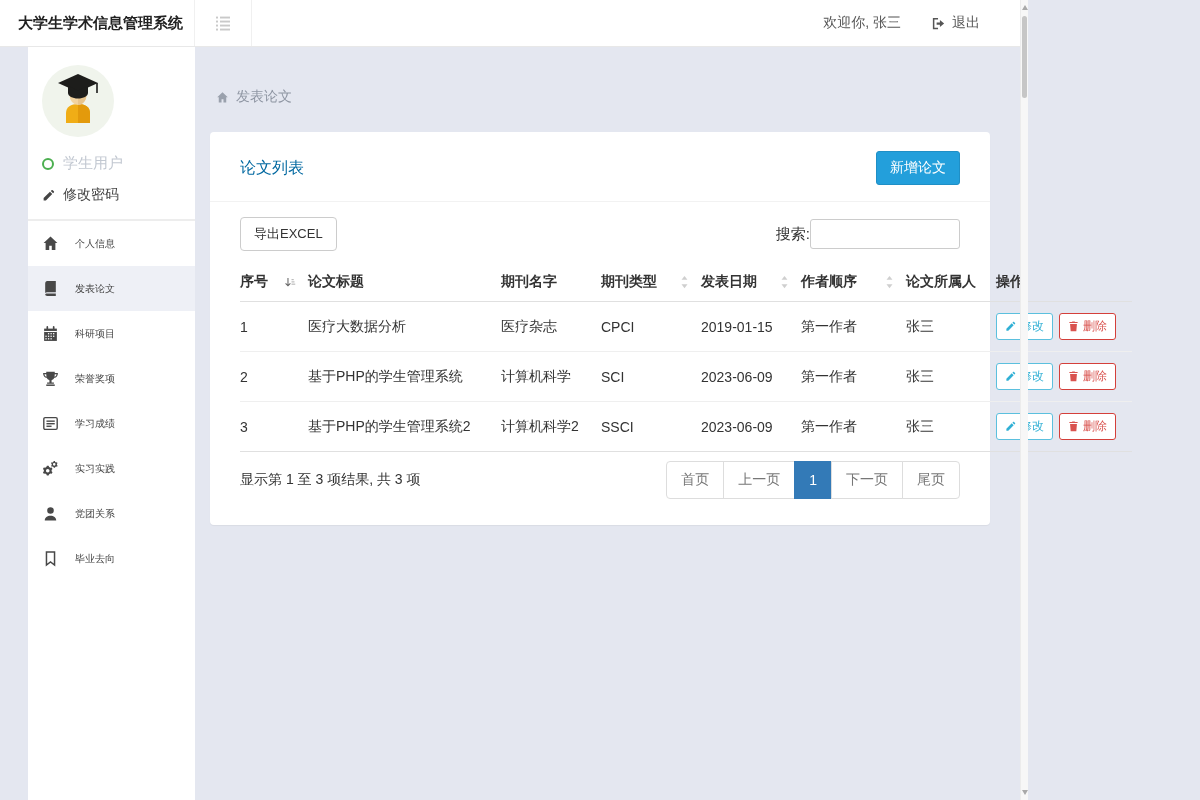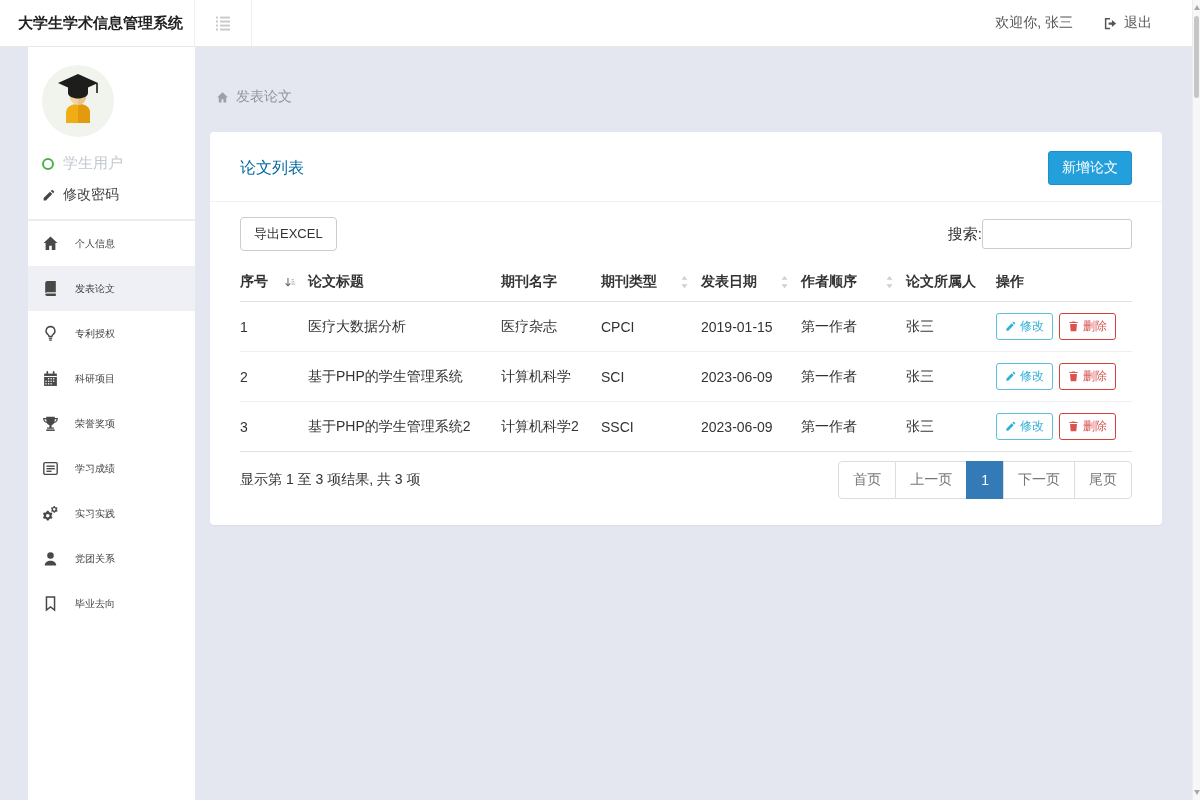--- a/index.html
+++ b/index.html
@@ -1,18 +1,18 @@
 <!DOCTYPE html>
 <html><head>
 <meta charset="utf-8">
 <style>
   * { margin:0; padding:0; box-sizing:border-box; }
   html,body { width:1200px; height:800px; }
   body { font-family:"Liberation Sans","DejaVu Sans",sans-serif; background:#e4e7f0; overflow:hidden; }
-  .screen { position:relative; width:1200px; height:800px; }
+  .screen { position:relative; width:1028px; height:800px; }
 
   
   .navbar { position:absolute; left:0; top:0; right:8px; height:47px; background:#fff;
             border-bottom:1px solid #e8e8e8; display:flex; align-items:stretch; }
   .brand { width:195px; display:flex; align-items:center; padding-left:18px;
            font-size:15px; font-weight:bold; color:#222; border-right:1px solid #f0f0f0; }
   .nav-toggle { width:57px; display:flex; align-items:center; justify-content:center;
                 border-right:1px solid #f0f0f0; cursor:pointer; }
   .nav-right { margin-left:auto; display:flex; align-items:center; gap:30px; padding-right:40px; }
   .welcome { font-size:14px; color:#555; }
@@ -165,30 +165,20 @@
         <span>个人信息</span>
       </div>
       <div class="menu-item active">
         <span class="menu-icon">
           <svg width="17" height="17" viewBox="0 0 16 16" fill="currentColor">
             <path d="M4.8 1H13v10.6H4.8c-.7 0-1.3.2-1.8.6V3.5C3 2.1 3.8 1 4.8 1z"></path>
             <path d="M4.8 12.6H13V15H4.8C3.8 15 3 14.3 3 13.6c0-.6.8-1 1.8-1z"></path>
             </svg>
         </span>
         <span>发表论文</span>
-      </div>
-      <div class="menu-item">
-        <span class="menu-icon">
-          <svg width="17" height="17" viewBox="0 0 16 16" fill="none" stroke="currentColor" stroke-width="1.3">
-            <path d="M8 1.4a4.2 4.2 0 0 0-2.3 7.7c.5.3.9 1 .9 1.6h2.8c0-.6.4-1.3.9-1.6A4.2 4.2 0 0 0 8 1.4z"></path>
-            <line x1="6.4" y1="12.4" x2="9.6" y2="12.4"></line>
-            <line x1="6.8" y1="14.2" x2="9.2" y2="14.2"></line>
-            </svg>
-        </span>
-        <span>专利授权</span>
       </div>
       <div class="menu-item">
         <span class="menu-icon">
           <svg width="17" height="17" viewBox="0 0 16 16" fill="currentColor">
             <rect x="4.2" y="1" width="1.6" height="3.2" rx=".8"></rect>
               <rect x="10.2" y="1" width="1.6" height="3.2" rx=".8"></rect>
             <path d="M2 3.4h12V15H2z"></path>
             <g fill="#fff">
                 <rect x="2" y="5.6" width="12" height="1"></rect>
             <rect x="5.6" y="7.6" width="1.2" height="1.2"></rect>

